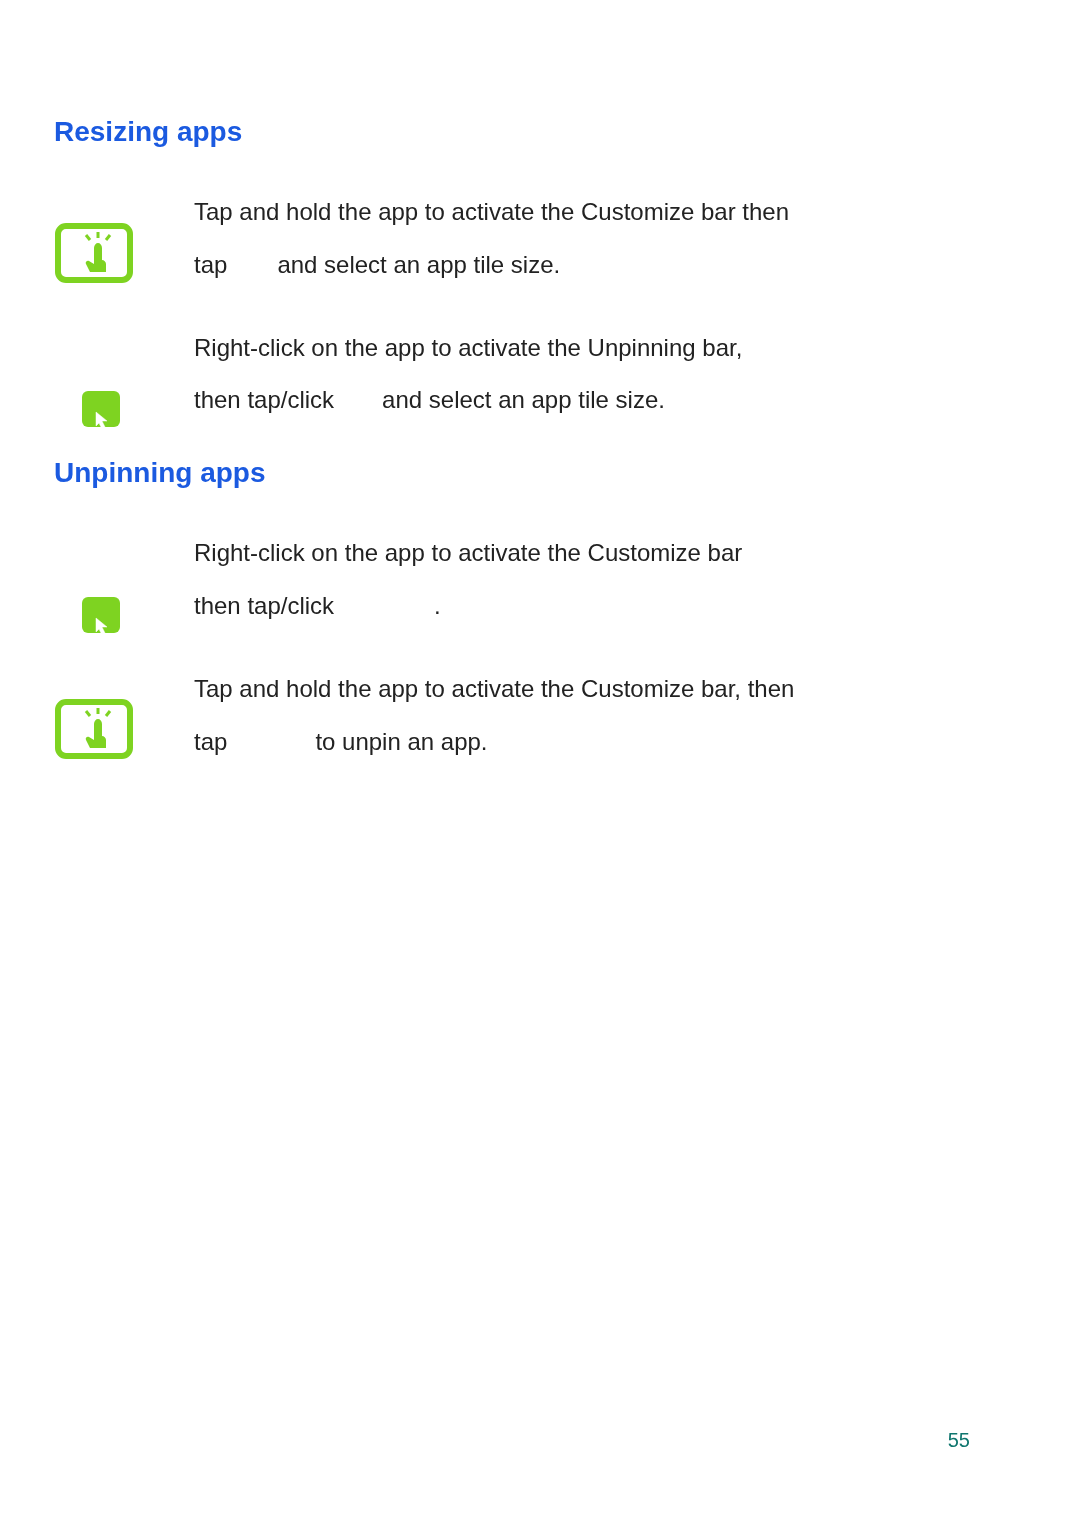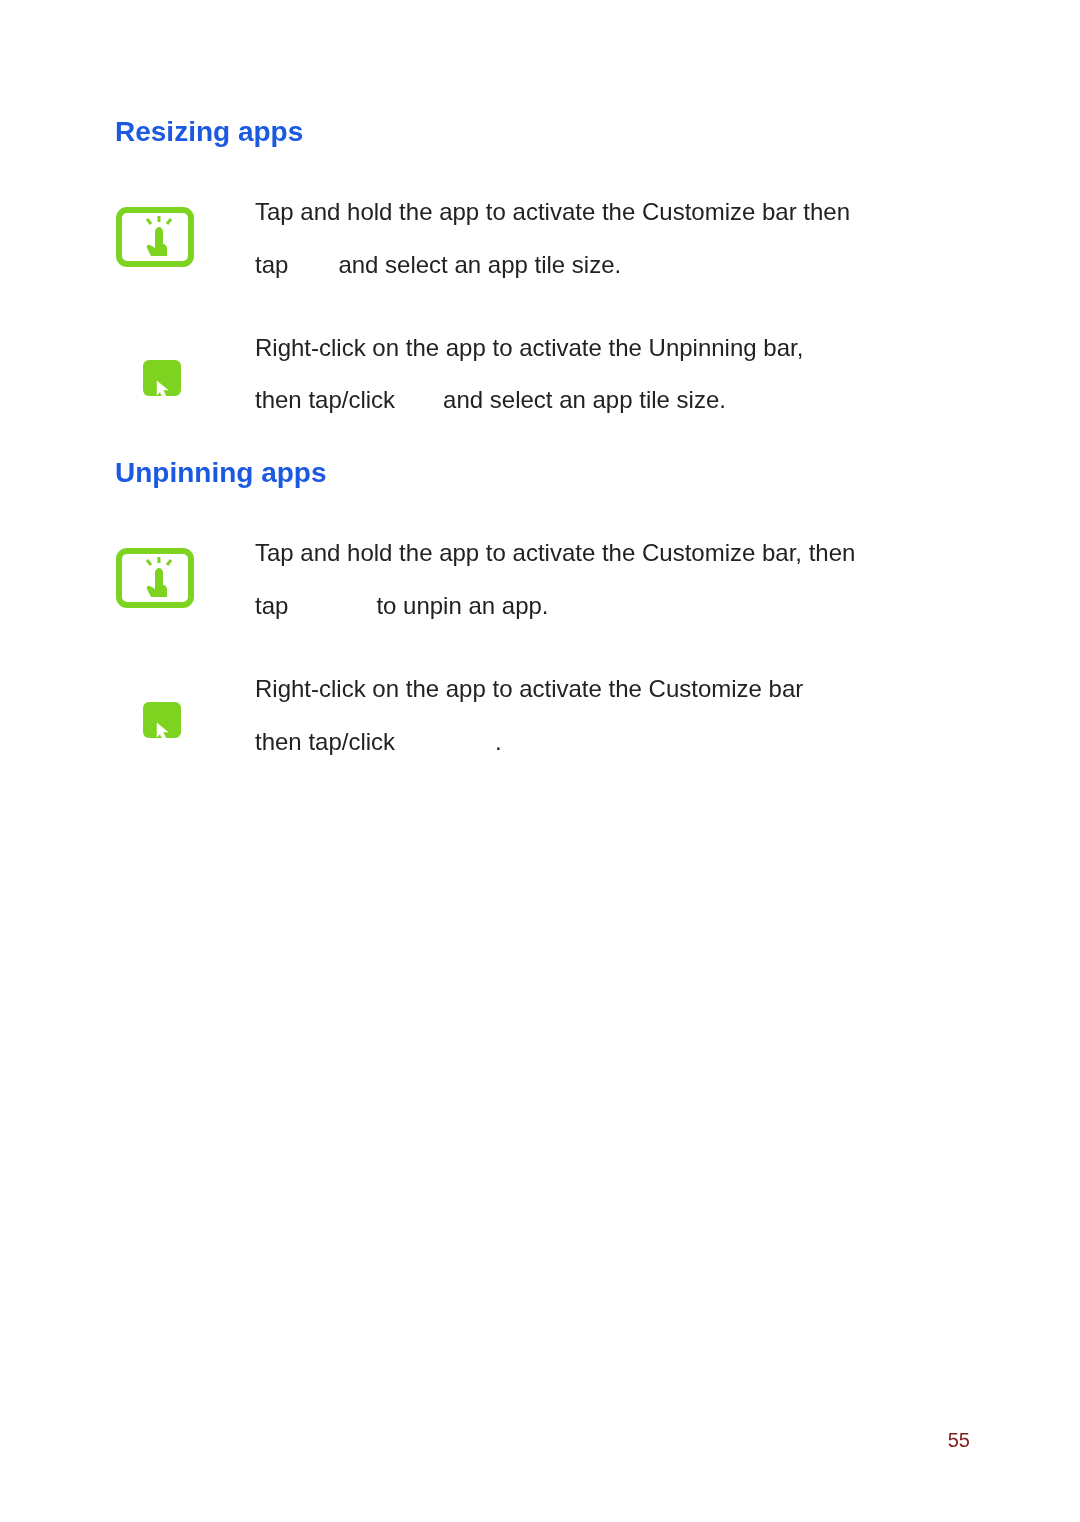--- a/index.html
+++ b/index.html
@@ -8,36 +8,36 @@
       box-sizing: border-box;
     }
     body {
       width: 1080px;
       height: 1522px;
       background: #ffffff;
       font-family: "Segoe UI", "Myriad Pro", Arial, sans-serif;
       position: relative;
     }
     .page {
-      padding: 116px 110px 60px 115px;
+      padding: 116px 110px 60px 54px;
       height: 100%;
       position: relative;
     }
     .section-heading {
       color: #1b5ae0;
       font-size: 28px;
       font-weight: 700;
       margin-bottom: 38px;
     }
     .section-heading.second {
       margin-top: 28px;
     }
     .instruction-row {
       display: flex;
-      align-items: center;
+      align-items: flex-end;
       margin-bottom: 30px;
     }
     .icon-col {
       width: 140px;
       flex-shrink: 0;
       padding-top: 2px;
     }
     .text-col {
       flex: 1;
       font-size: 24px;
@@ -59,21 +59,21 @@
     }
     .text-col .gap-xl {
       display: inline-block;
       width: 100px;
     }
     .page-number {
       position: absolute;
       bottom: 70px;
       right: 110px;
       font-size: 20px;
-      color: #7f1d1d;
+      color: #0f766e;
     }
     
     .touch-icon {
       width: 80px;
       height: 72px;
       position: relative;
     }
     .touch-icon svg {
       width: 80px;
       height: 72px;
@@ -140,47 +140,47 @@
     <div class="text-col">
       <span>Right-click on the app to activate the Unpinning bar,</span><br>
       <span>then tap/click</span><span class="gap-med"></span><span>and select an app tile size.</span>
     </div>
   </div>
 
   <h2 class="section-heading second">Unpinning apps</h2>
 
   <div class="instruction-row">
     <div class="icon-col">
+      <div class="mouse-tile-icon">
+        <div class="tile"></div>
+        <svg class="cursor-svg" viewBox="0 0 16 20">
+          <path d="M2 2 L2 16 L5 13 L8 19 L11 17 L8 11 L13 11 Z" fill="#ffffff" stroke="#ffffff" stroke-width="0.5"></path>
+        </svg>
+      </div>
+    </div>
+    <div class="text-col">
+      <span>Right-click on the app to activate the Customize bar</span><br>
+      <span>then tap/click</span><span class="gap-xl"></span><span>.</span>
+    </div>
+  </div>
+
+  <div class="instruction-row">
+    <div class="icon-col">
       <div class="touch-icon">
         <svg viewBox="0 0 80 72">
           <rect x="4" y="6" width="72" height="54" rx="8" ry="8" fill="none" stroke="#7ED321" stroke-width="6"></rect>
           <g transform="translate(30,20)">
             <path d="M10 8 C10 5 12 3 14 3 C16 3 18 5 18 8 L18 20 C20 20 22 22 22 24 L22 32 L6 32 L2 24 C1 22 3 20 5 21 L10 24 Z" fill="#7ED321"></path>
             <line x1="14" y1="-2" x2="14" y2="-8" stroke="#7ED321" stroke-width="3"></line>
             <line x1="6" y1="0" x2="2" y2="-5" stroke="#7ED321" stroke-width="3"></line>
             <line x1="22" y1="0" x2="26" y2="-5" stroke="#7ED321" stroke-width="3"></line>
           </g>
         </svg>
       </div>
     </div>
     <div class="text-col">
       <span>Tap and hold the app to activate the Customize bar, then</span><br>
       <span>tap</span><span class="gap-large"></span><span>to unpin an app.</span>
     </div>
   </div>
 
-  <div class="instruction-row">
-    <div class="icon-col">
-      <div class="mouse-tile-icon">
-        <div class="tile"></div>
-        <svg class="cursor-svg" viewBox="0 0 16 20">
-          <path d="M2 2 L2 16 L5 13 L8 19 L11 17 L8 11 L13 11 Z" fill="#ffffff" stroke="#ffffff" stroke-width="0.5"></path>
-        </svg>
-      </div>
-    </div>
-    <div class="text-col">
-      <span>Right-click on the app to activate the Customize bar</span><br>
-      <span>then tap/click</span><span class="gap-xl"></span><span>.</span>
-    </div>
-  </div>
-
   <div class="page-number">55</div>
 </div>
 
 </body></html>

